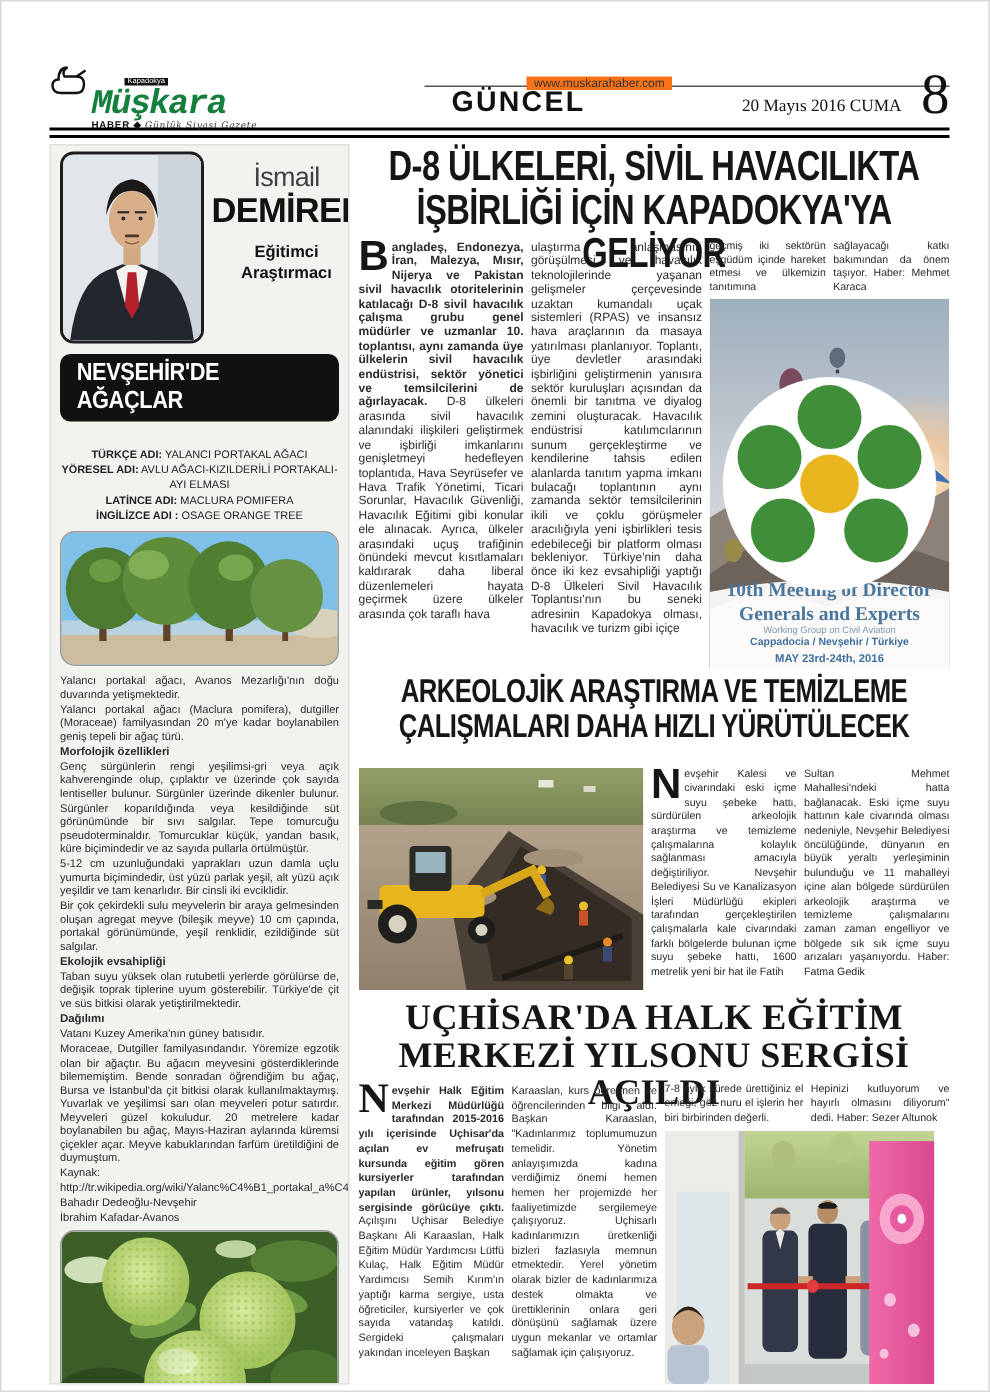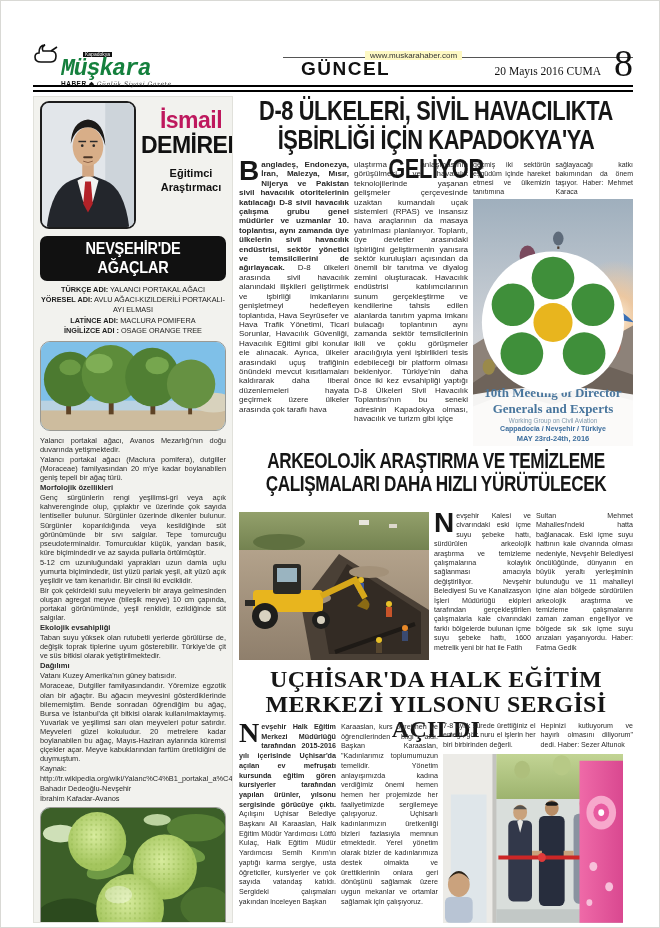--- a/index.html
+++ b/index.html
@@ -10,36 +10,36 @@
   
   .hdr{position:relative;height:40px}
   .brand{position:absolute;left:0;top:0;display:flex;align-items:flex-start;gap:2px}
   .brand-text{line-height:1}
   .brand-top{display:inline-block;background:#111;color:#fff;font-size:5px;padding:0 2px;margin-left:22px}
   .brand-name{display:block;font-family:Liberation Mono, monospace;font-weight:bold;font-style:italic;
               font-size:23px;letter-spacing:-1px;color:#15803d;margin-top:-1px}
   .brand-sub{display:block;font-size:6.5px;color:#111;margin-top:0;letter-spacing:.5px}
   .brand-sub .slogan{font-style:italic;font-family:"DejaVu Serif",serif;font-size:6px;color:#333}
   .hdr-rule{position:absolute;left:250px;right:0;top:14px;border-top:1px solid #555}
-  .hdr-url{position:absolute;left:332px;top:8px;background:#fef9c3;padding:0 5px;font-size:8px;color:#333}
+  .hdr-url{position:absolute;left:318px;top:8px;background:#f97316;padding:0 5px;font-size:8px;color:#333}
   .hdr-section{position:absolute;left:268px;top:15px;font-size:19px;font-weight:bold;letter-spacing:1.5px;color:#111}
   .hdr-date{position:absolute;right:32px;top:22px;font-family:"Liberation Serif",serif;font-size:11.5px;color:#111}
   .hdr-num{position:absolute;right:0;top:0;font-family:"Liberation Serif",serif;font-size:38px;line-height:40px;color:#111}
   .dbl-rule{margin-top:2px;height:7px;border-top:2px solid #000;border-bottom:2px solid #000}
   
   .content{display:flex;gap:6px;margin-top:4px;height:827px}
   
   .sidebar{width:200px;flex:none;background:#f2f2ee;border:1px solid #e1e1db;padding:4px 6px;overflow:hidden}
   .author-row{display:flex;gap:5px}
   .author-photo{width:96px;height:128px;border:2px solid #1d1d1d;border-radius:9px;overflow:hidden;background:#dfe3e8;flex:none}
   .author-meta{flex:1;text-align:center;padding-top:8px;line-height:1}
-  .a-first{font-size:23px;font-weight:bold;letter-spacing:-.5px;color:#be185d}
+  .a-first{font-size:18px;font-weight:normal;letter-spacing:-.5px;color:#404040}
   .a-last{font-size:23px;font-weight:bold;letter-spacing:-.5px;color:#111;margin-top:2px}
   .a-role{font-size:11px;font-weight:bold;color:#111;margin-top:10px;line-height:1.25}
-  .banner{background:#111;color:#fff;border-radius:7px;text-align:center;margin:7px 0 4px;padding:3px 0 4px;overflow:hidden}
+  .banner{background:#111;color:#fff;border-radius:7px;margin:7px 0 17px;padding:3px 0 4px;overflow:hidden}
   .banner span{display:inline-block;font-weight:bold;font-size:16.5px;letter-spacing:-.3px;transform:scaleX(.88)}
   .names{text-align:center;font-size:7.3px;line-height:1.4;color:#222;margin-bottom:5px}
   .names b{font-weight:bold}
   .photo-frame{border-radius:10px;overflow:hidden;border:1px solid #9a9a94;background:#cfe0ee}
   .tree-photo{height:90px;margin-bottom:5px}
   .fruit-photo{height:132px;margin-top:4px}
   .sb-text p{font-size:7.4px;line-height:1.22;text-align:justify;color:#2a2a2a;margin-bottom:1px}
   .sb-text p.sh{font-weight:bold;text-align:left;font-size:7.6px;margin-top:1px}
   
   .main{flex:1;display:flex;flex-direction:column;overflow:hidden}

